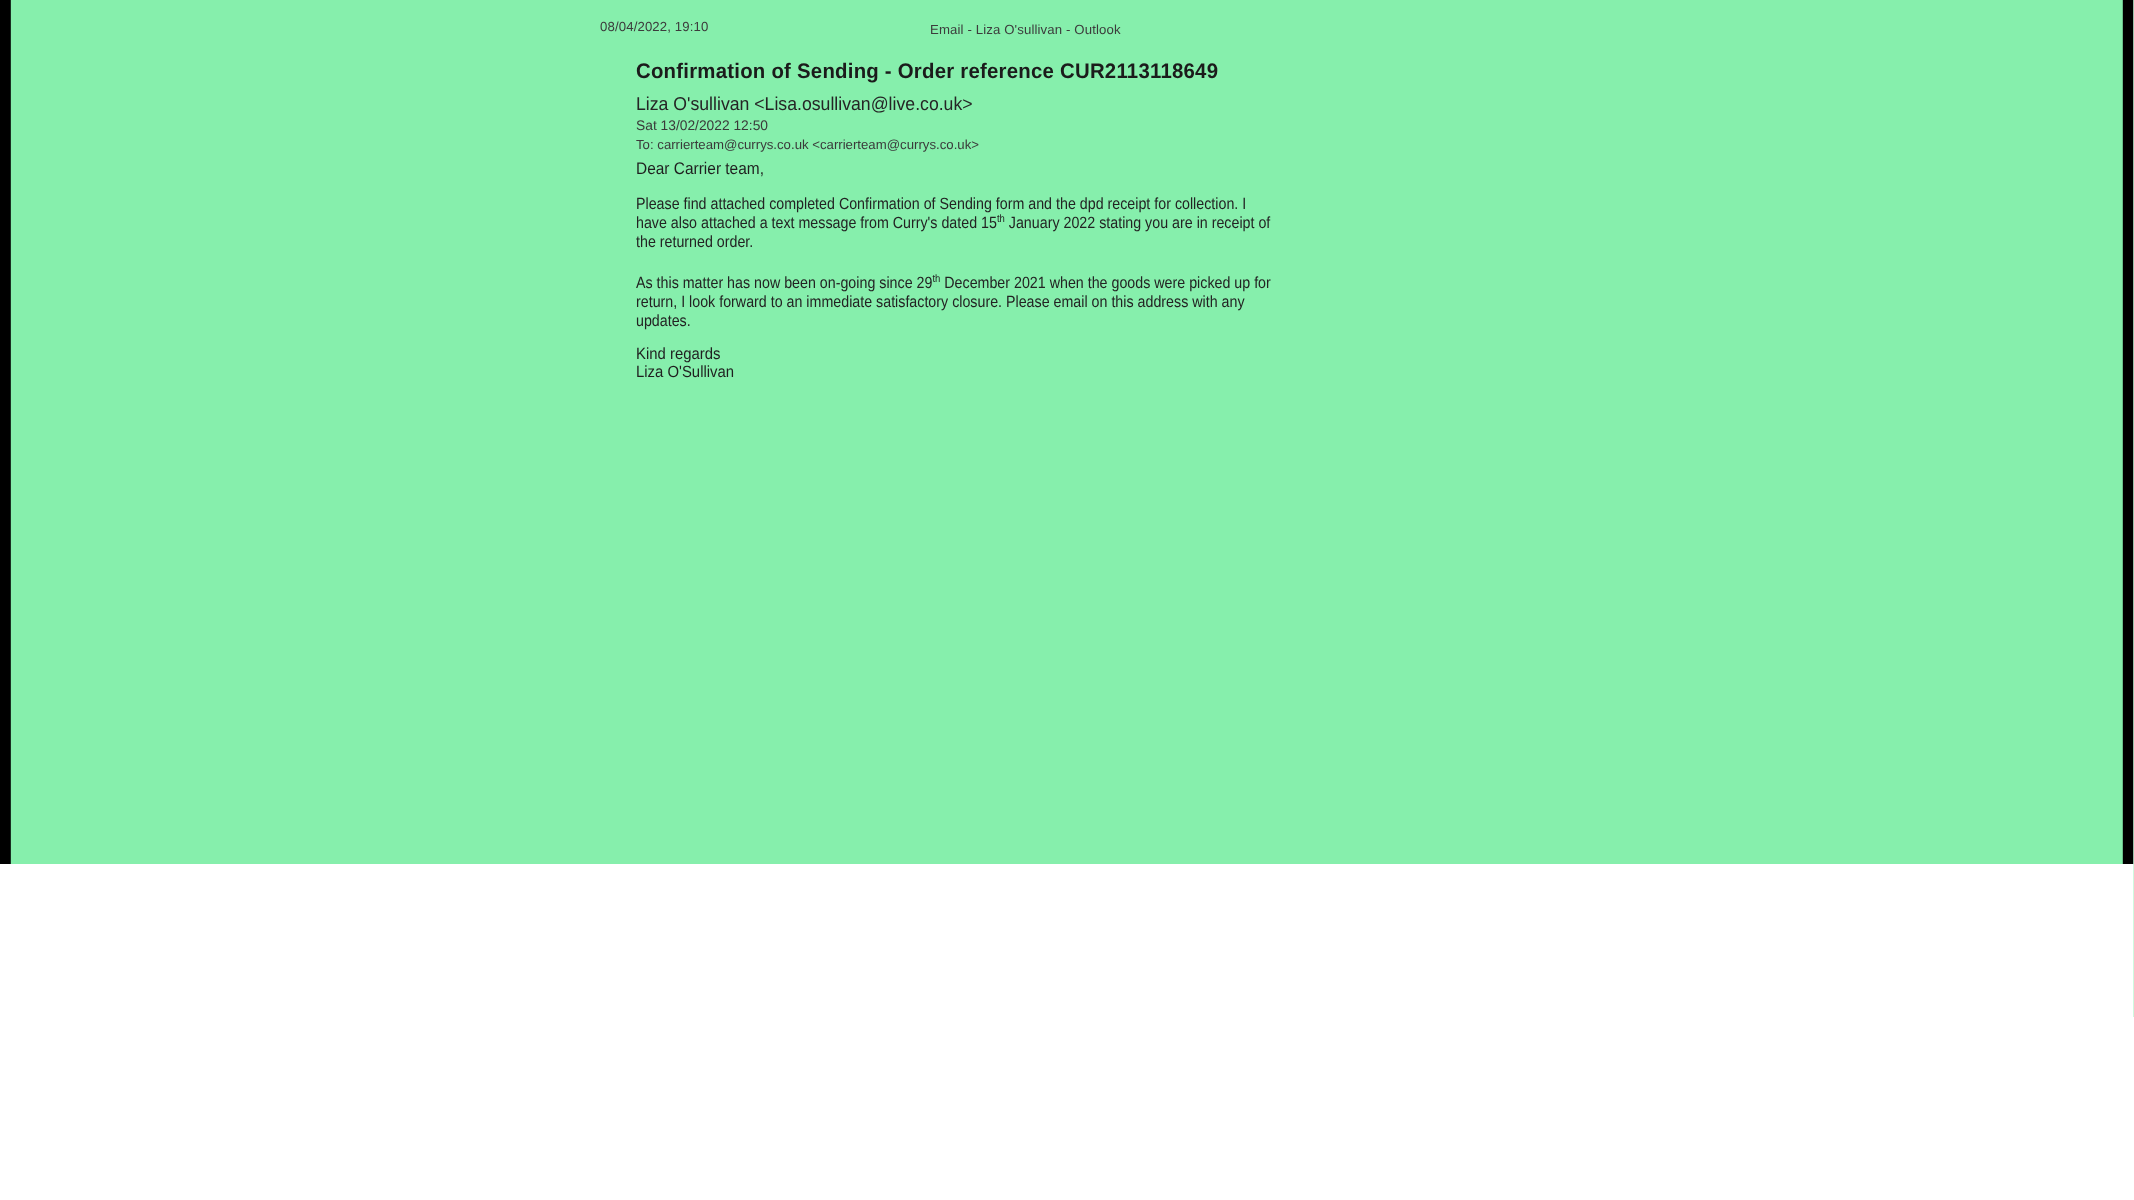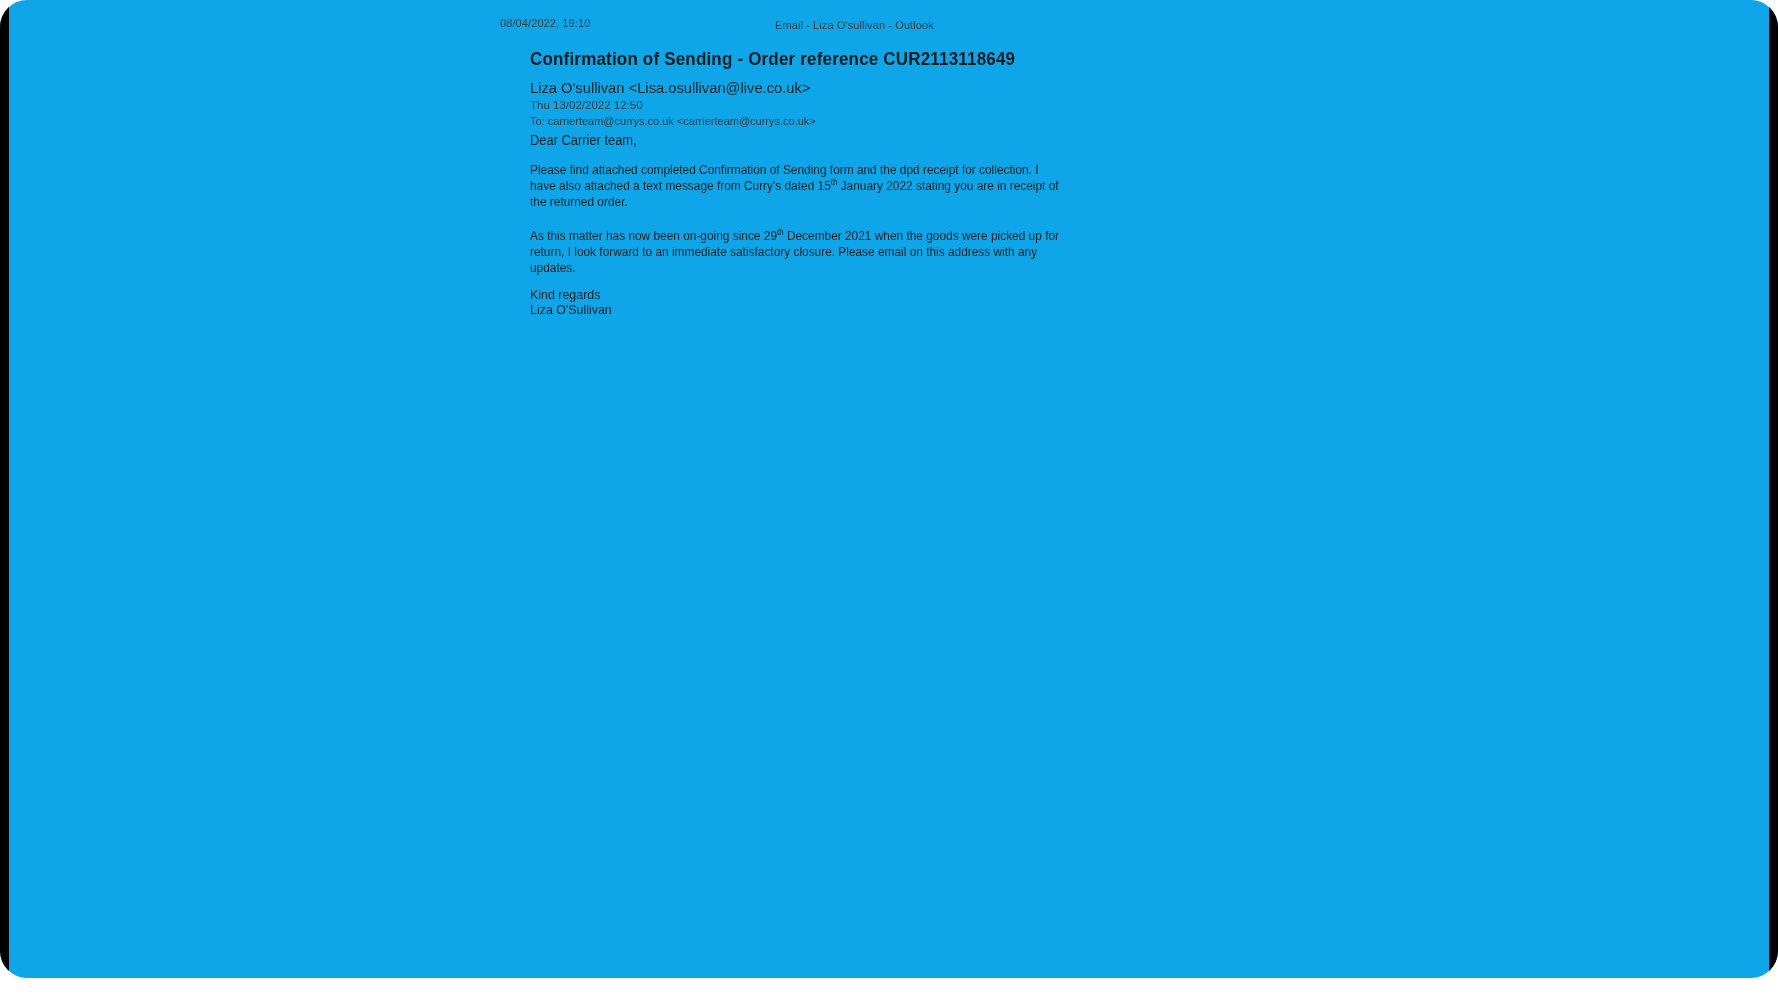--- a/index.html
+++ b/index.html
@@ -1,25 +1,24 @@
 <!DOCTYPE html>
 <html><head>
 <meta charset="utf-8">
 <style>
   * { margin: 0; padding: 0; box-sizing: border-box; }
   html, body { background: #ffffff; }
   .screen {
     position: relative;
     width: 1778px;
-    height: 978px;
-    background: #0ea5e9;
+    height: 720px;
+    background: #86efac;
     overflow: hidden;
     font-family: "Liberation Sans", sans-serif;
     color: #1f1f1f;
-    border-radius: 27px;
   }
   .edge-bar {
     position: absolute;
     top: 0;
     width: 9px;
     height: 1000px;
     background: #000000;
   }
   .edge-bar.left { left: 0; }
   .edge-bar.right { right: 0; }
@@ -145,21 +144,21 @@
 
   <div class="edge-bar left"></div>
   <div class="edge-bar right"></div>
 
   <div class="print-meta meta-datetime">08/04/2022, 19:10</div>
   <div class="print-meta meta-doctitle">Email - Liza O'sullivan - Outlook</div>
 
   <div class="subject">Confirmation of Sending - Order reference CUR2113118649</div>
 
   <div class="from-line">Liza O'sullivan &lt;Lisa.osullivan@live.co.uk&gt;</div>
-  <div class="sent-line">Thu 13/02/2022 12:50</div>
+  <div class="sent-line">Sat 13/02/2022 12:50</div>
   <div class="to-line">To: carrierteam@currys.co.uk &lt;carrierteam@currys.co.uk&gt;</div>
 
   <div class="greeting">Dear Carrier team,</div>
 
   <div class="para para-1">
     <div class="line">Please find attached completed Confirmation of Sending form and the dpd receipt for collection. I</div>
     <div class="line"><span>have also attached a text message from Curry's dated 15</span><span class="sup">th</span><span> January 2022 stating you are in receipt of</span></div>
     <div class="line">the returned order.</div>
   </div>
 

